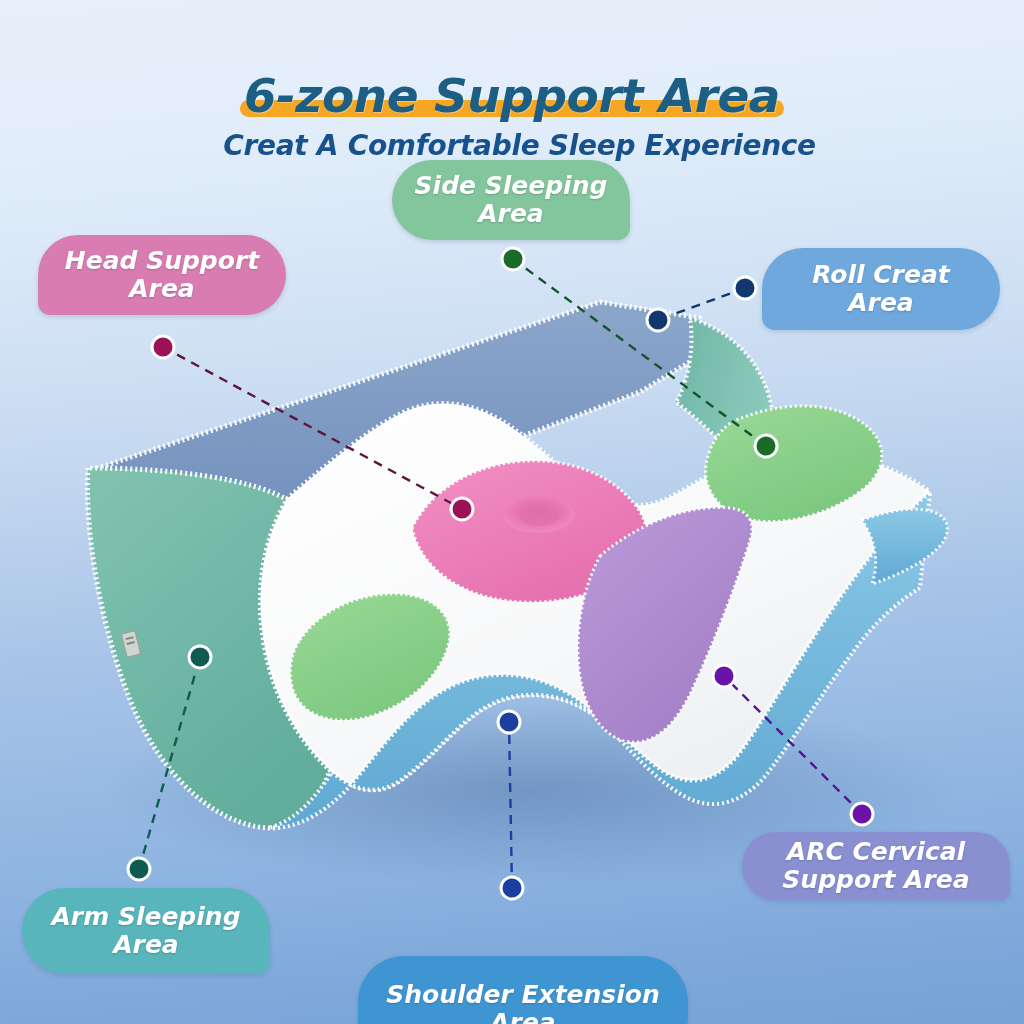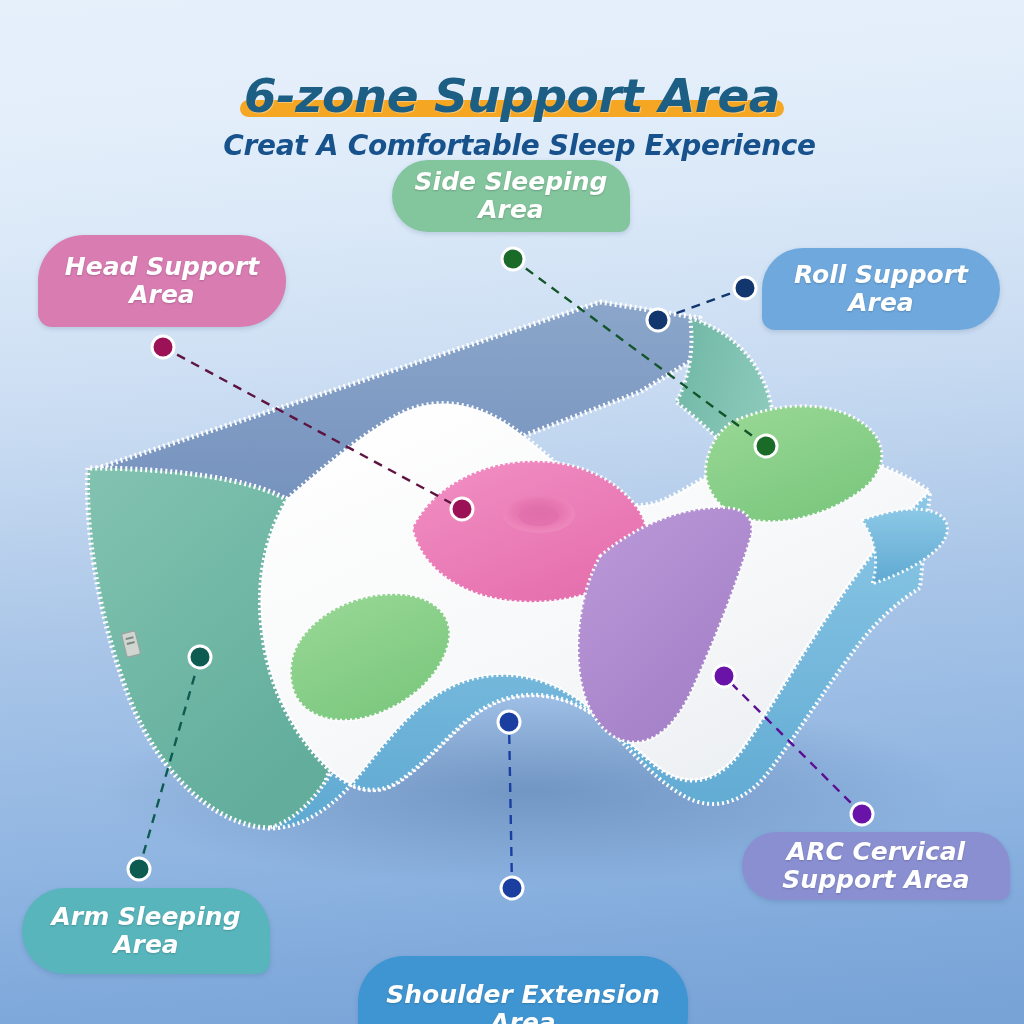--- a/index.html
+++ b/index.html
@@ -114,26 +114,26 @@
     display: flex;
     align-items: center;
     justify-content: center;
     box-sizing: border-box;
     padding: 8px 14px;
     text-shadow: 0 1px 2px rgba(0,0,0,0.18);
     box-shadow: 0 2px 5px rgba(40,70,110,0.18);
   }
   
   .lbl-head {
-    left: 38px; top: 235px; width: 248px; height: 92px;
+    left: 38px; top: 235px; width: 248px; height: 80px;
     background: #d87cb2;
     border-radius: 46px 46px 46px 14px;
   }
   .lbl-side {
-    left: 392px; top: 160px; width: 238px; height: 72px;
+    left: 392px; top: 160px; width: 238px; height: 80px;
     background: #83c59c;
     border-radius: 46px 46px 14px 46px;
   }
   .lbl-roll {
     left: 762px; top: 248px; width: 238px; height: 82px;
     background: #6ea8dd;
     border-radius: 46px 46px 46px 14px;
   }
   .lbl-arm {
     left: 22px; top: 888px; width: 248px; height: 86px;
@@ -345,21 +345,21 @@
 
   <div class="label lbl-side">
     <div>
       <span>Side Sleeping</span><br>
       <span>Area</span>
     </div>
   </div>
 
   <div class="label lbl-roll">
     <div>
-      <span>Roll Support</span><br>
+      <span>Roll Creat</span><br>
       <span>Area</span>
     </div>
   </div>
 
   <div class="label lbl-arm">
     <div>
       <span>Arm Sleeping</span><br>
       <span>Area</span>
     </div>
   </div>

